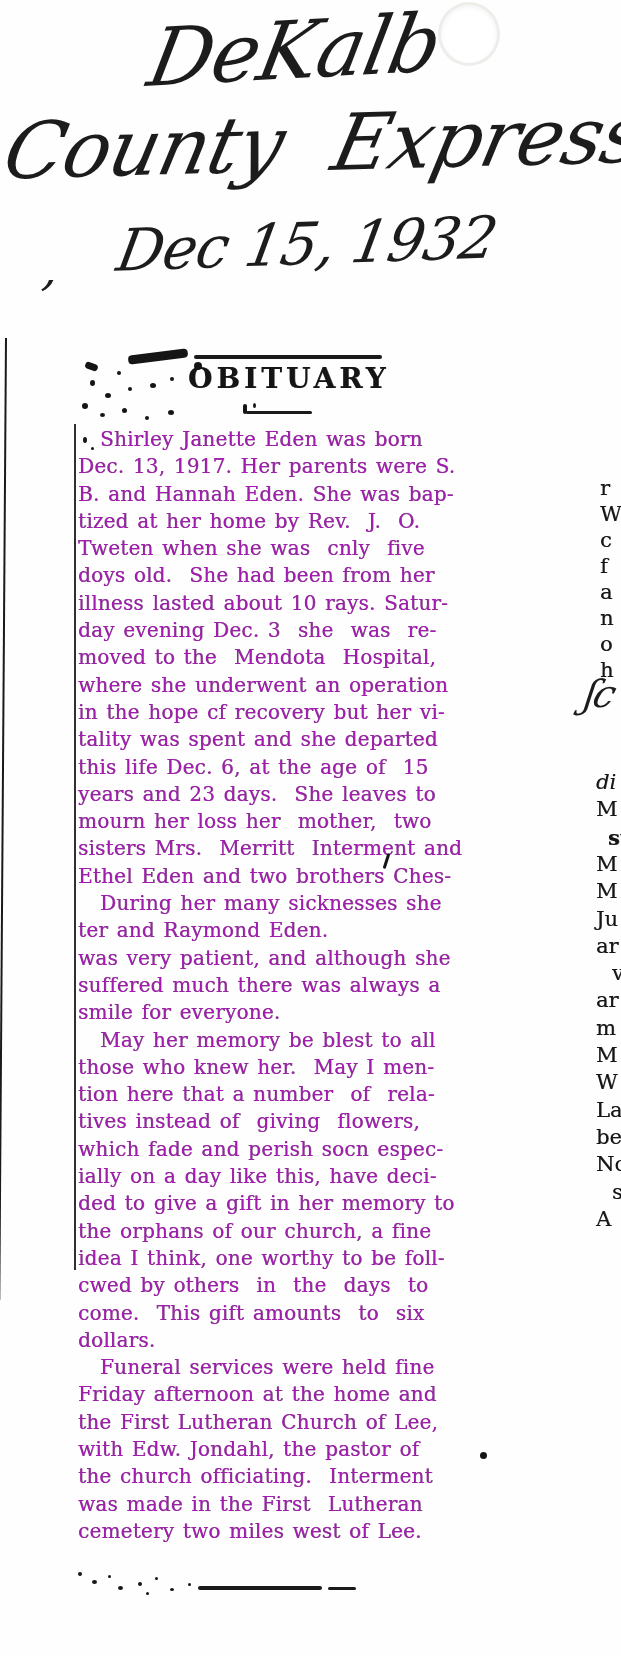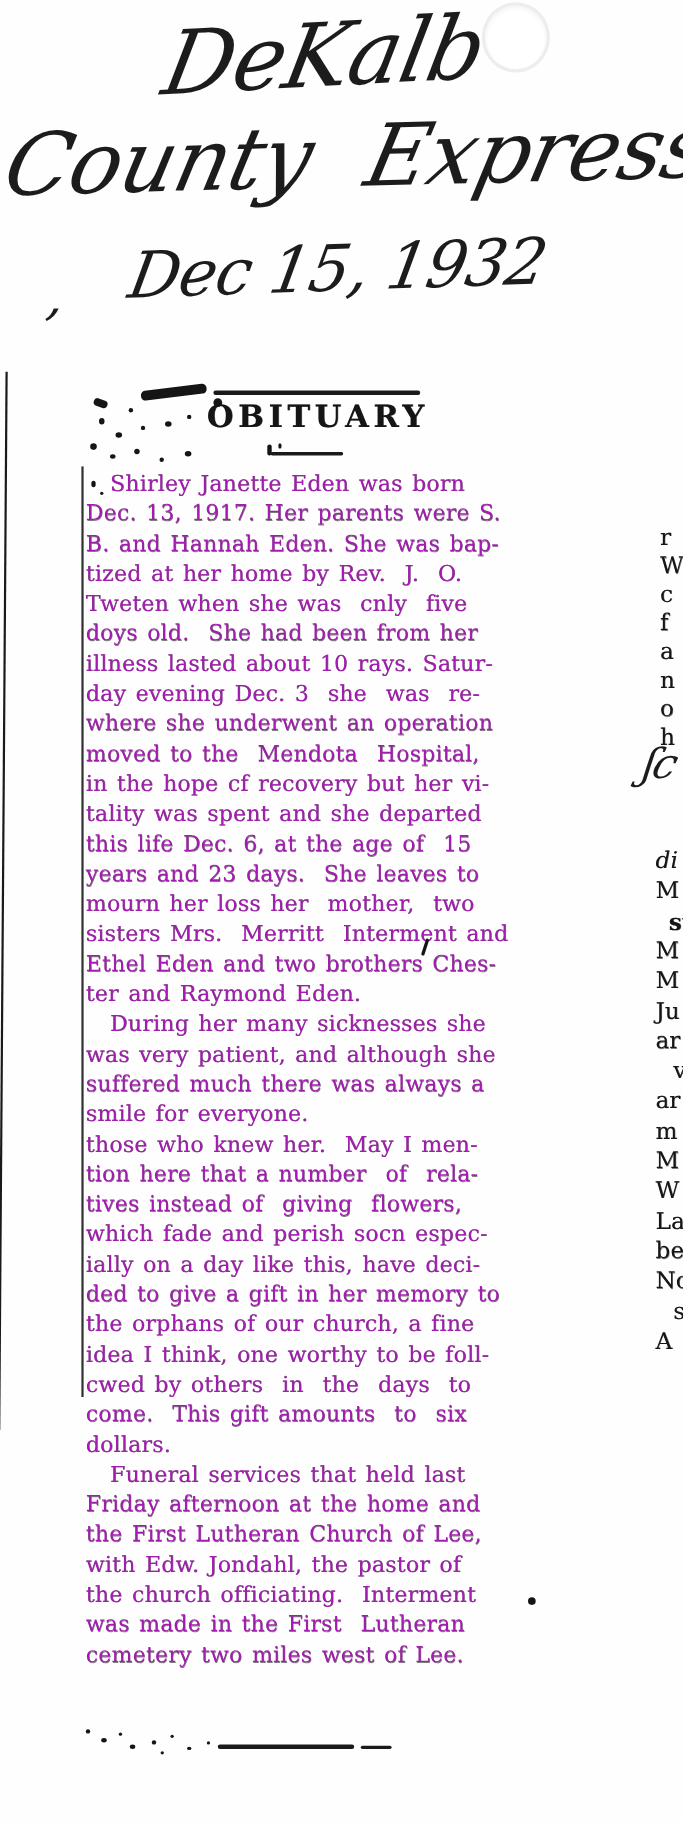--- a/index.html
+++ b/index.html
@@ -106,46 +106,47 @@
 
   <div class="obit-body">
       <div class="line indent">Shirley Janette Eden was born</div>
       <div class="line">Dec. 13, 1917. Her parents were S.</div>
       <div class="line">B. and Hannah Eden. She was bap-</div>
       <div class="line">tized at her home by Rev.  J.  O.</div>
       <div class="line">Tweten when she was  cnly  five</div>
       <div class="line">doys old.  She had been from her</div>
       <div class="line">illness lasted about 10 rays. Satur-</div>
       <div class="line">day evening Dec. 3  she  was  re-</div>
+      <div class="line">moved to the  Mendota  Hospital,</div>
       <div class="line">where she underwent an operation</div>
-      <div class="line">moved to the  Mendota  Hospital,</div>
       <div class="line">in the hope cf recovery but her vi-</div>
       <div class="line">tality was spent and she departed</div>
       <div class="line">this life Dec. 6, at the age of  15</div>
       <div class="line">years and 23 days.  She leaves to</div>
       <div class="line">mourn her loss her  mother,  two</div>
       <div class="line">sisters Mrs.  Merritt  Interment and</div>
       <div class="line">Ethel Eden and two brothers Ches-</div>
+      <div class="line indent">During her many sicknesses she</div>
       <div class="line">ter and Raymond Eden.</div>
-      <div class="line indent">During her many sicknesses she</div>
       <div class="line">was very patient, and although she</div>
       <div class="line">suffered much there was always a</div>
       <div class="line">smile for everyone.</div>
+      <div class="line indent">May her memory be blest to all</div>
       <div class="line">those who knew her.  May I men-</div>
       <div class="line">tion here that a number  of  rela-</div>
       <div class="line">tives instead of  giving  flowers,</div>
       <div class="line">which fade and perish socn espec-</div>
       <div class="line">ially on a day like this, have deci-</div>
       <div class="line">ded to give a gift in her memory to</div>
       <div class="line">the orphans of our church, a fine</div>
       <div class="line">idea I think, one worthy to be foll-</div>
       <div class="line">cwed by others  in  the  days  to</div>
       <div class="line">come.  This gift amounts  to  six</div>
       <div class="line">dollars.</div>
-      <div class="line indent">Funeral services that held last</div>
+      <div class="line indent">Funeral services were held fine</div>
       <div class="line">Friday afternoon at the home and</div>
       <div class="line">the First Lutheran Church of Lee,</div>
       <div class="line">with Edw. Jondahl, the pastor of</div>
       <div class="line">the church officiating.  Interment</div>
       <div class="line">was made in the First  Lutheran</div>
       <div class="line">cemetery two miles west of Lee.</div>
     </div>
 
   <div class="smudge bar" style="left:385px;top:853px;width:3px;height:16px;transform:rotate(18deg);"></div>
   <div class="smudge" style="left:480px;top:1452px;width:7px;height:7px;"></div>

